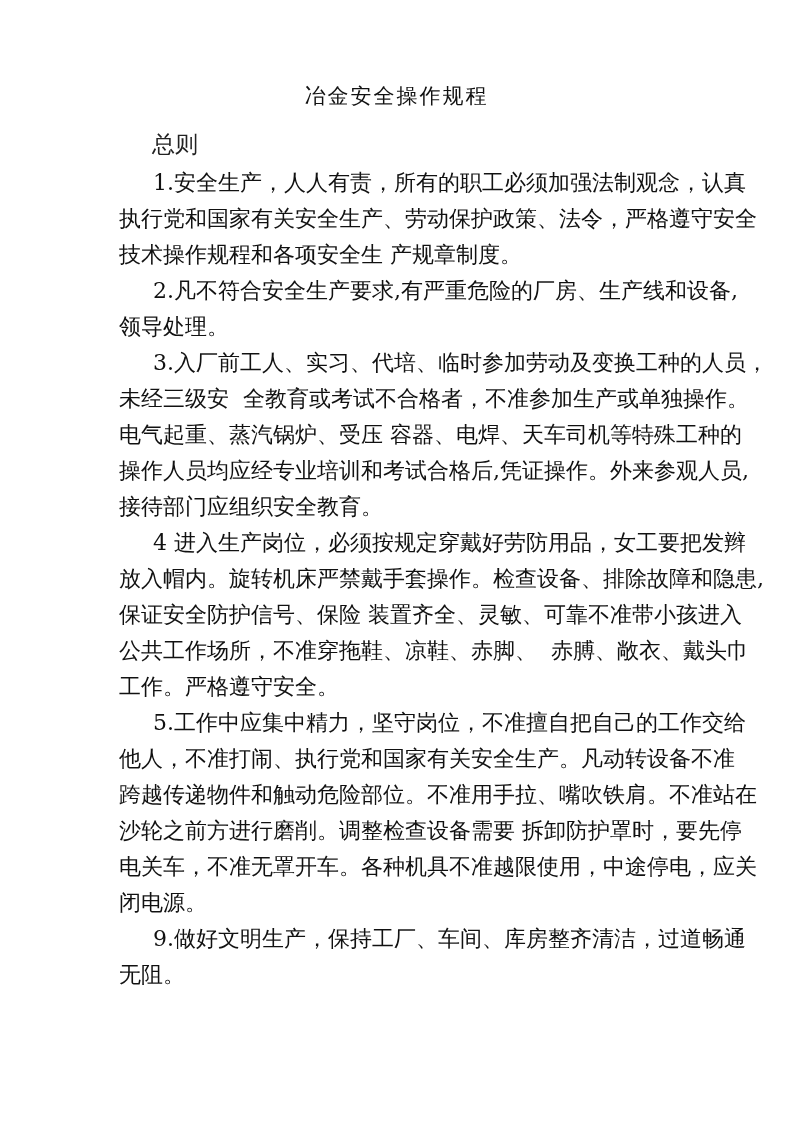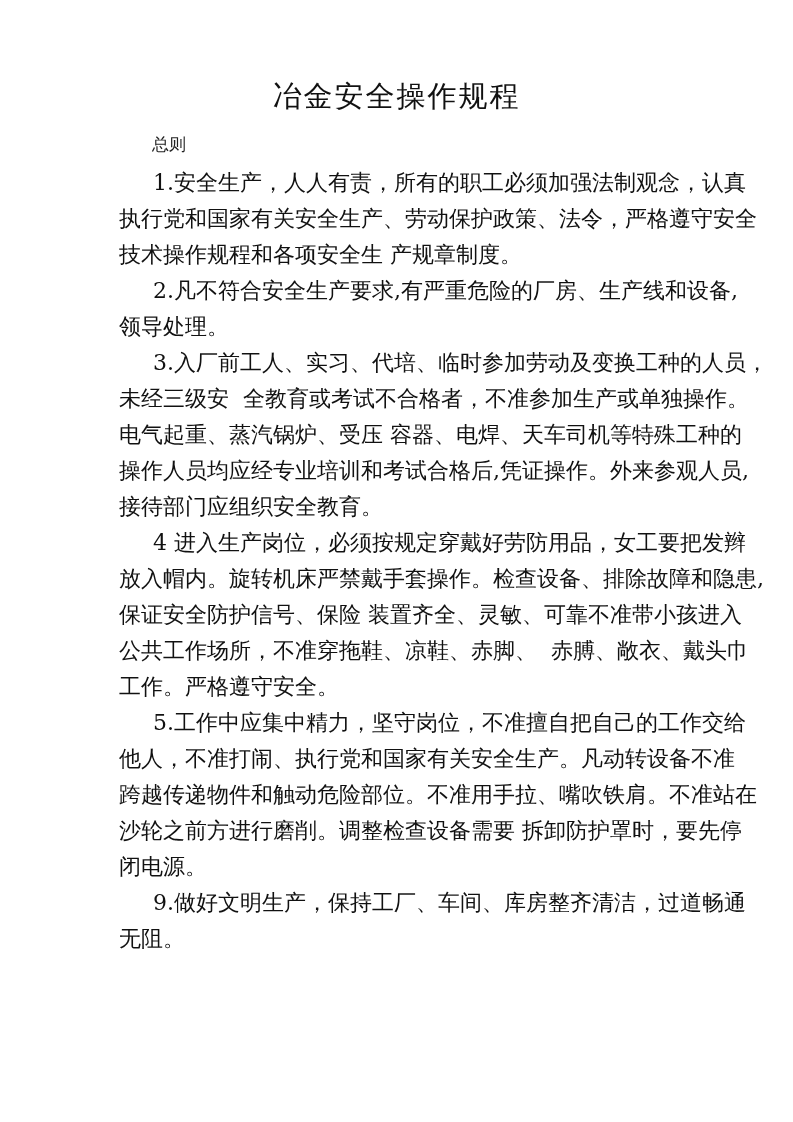--- a/index.html
+++ b/index.html
@@ -23,32 +23,32 @@
       height: 1122px;
       background: #ffffff;
     }
     .title {
       position: absolute;
       top: 76px;
       left: 0;
       width: 793px;
       text-align: center;
       font-family: "DejaVu Sans", "Liberation Sans", sans-serif;
-      font-size: 29px;
+      font-size: 21px;
       letter-spacing: 2px;
       color: #111111;
       line-height: 40px;
       margin: 0;
       font-weight: normal;
     }
     .section-heading {
       position: absolute;
       top: 130px;
       left: 152px;
-      font-size: 17px;
+      font-size: 23px;
       line-height: 28px;
       color: #222222;
       margin: 0;
       font-weight: normal;
     }
     .body {
       position: absolute;
       top: 165px;
       left: 119px;
       width: 560px;
@@ -101,20 +101,21 @@
       <span class="line">放入帽内。旋转机床严禁戴手套操作。检查设备、排除故障和隐患,</span>
       <span class="line">保证安全防护信号、保险 装置齐全、灵敏、可靠不准带小孩进入</span>
       <span class="line">公共工作场所，不准穿拖鞋、凉鞋、赤脚、  赤膊、敞衣、戴头巾</span>
       <span class="line last">工作。严格遵守安全。</span>
     </p>
     <p class="para">
       <span class="line first">5.工作中应集中精力，坚守岗位，不准擅自把自己的工作交给</span>
       <span class="line">他人，不准打闹、执行党和国家有关安全生产。凡动转设备不准</span>
       <span class="line">跨越传递物件和触动危险部位。不准用手拉、嘴吹铁肩。不准站在</span>
       <span class="line">沙轮之前方进行磨削。调整检查设备需要 拆卸防护罩时，要先停</span>
+      <span class="line">电关车，不准无罩开车。各种机具不准越限使用，中途停电，应关</span>
       <span class="line last">闭电源。</span>
     </p>
     <p class="para">
       <span class="line first">9.做好文明生产，保持工厂、车间、库房整齐清洁，过道畅通</span>
       <span class="line last">无阻。</span>
     </p>
   </div>
 </div>
 
 </body></html>

